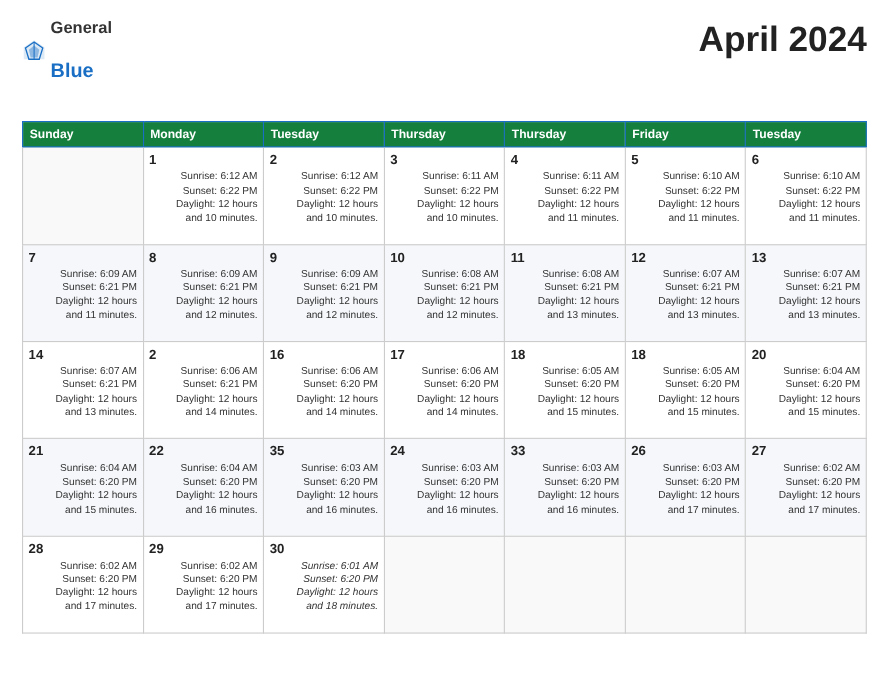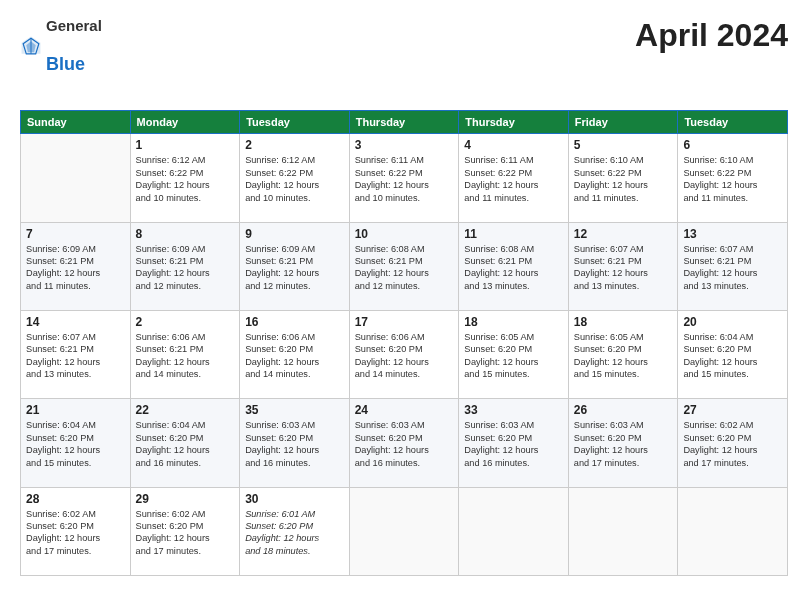--- a/index.html
+++ b/index.html
@@ -90,20 +90,21 @@
     .day-number {
       font-size: 12px;
       font-weight: bold;
       color: #222;
       margin-bottom: 2px;
     }
     .day-info {
       font-size: 9.2px;
       color: #333;
       line-height: 1.35;
+      text-align: right;
     }
     .empty-cell {
       background: #f9f9f9 !important;
     }
   </style>
 </head>
 <body>
 
 <div class="page">
   <div class="header">

